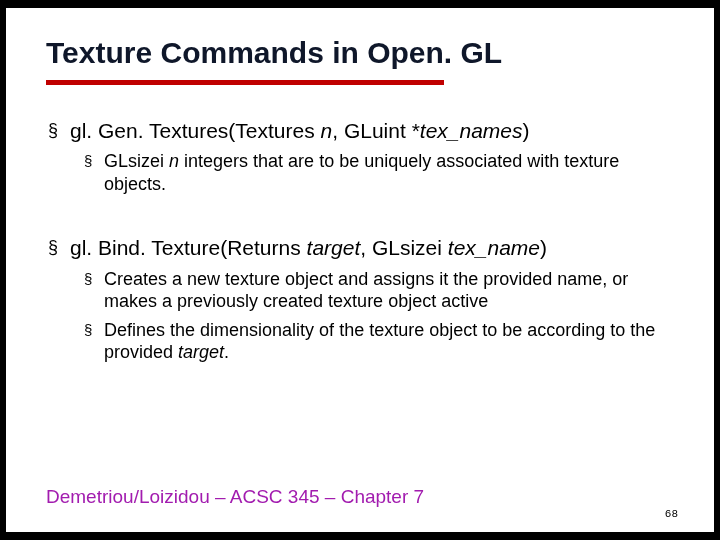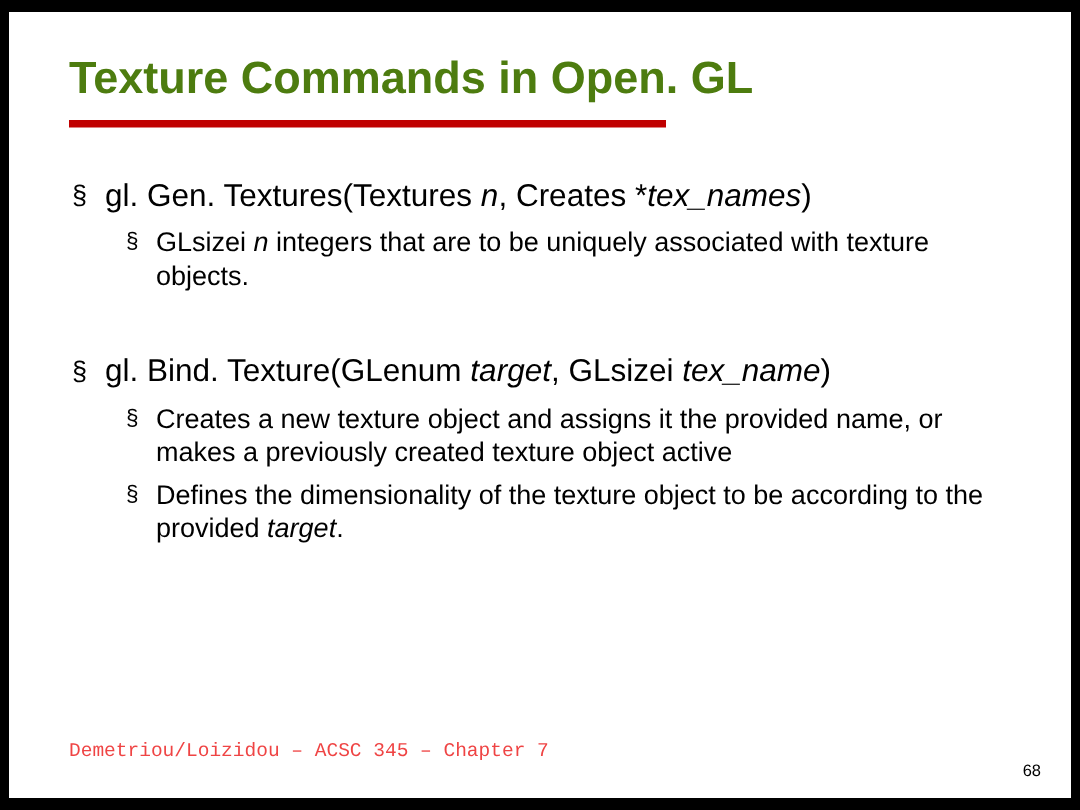--- a/index.html
+++ b/index.html
@@ -18,21 +18,21 @@
     width: 708px;
     height: 524px;
     background: #fff;
   }
   .title {
     position: absolute;
     top: 28px;
     left: 40px;
     font-size: 30px;
     font-weight: bold;
-    color: #4d7c0f;
+    color: #0f172a;
     letter-spacing: 0px;
   }
   .rule {
     position: absolute;
     top: 72px;
     left: 40px;
     width: 398px;
     height: 5px;
     background: #c00000;
   }
@@ -70,62 +70,63 @@
     line-height: 1.4;
   }
   .gap {
     height: 26px;
   }
   .ital { font-style: italic; }
   .footer-left {
     position: absolute;
     left: 40px;
     bottom: 24px;
-    font-family: Liberation Mono, monospace;
-    font-size: 13px;
-    color: #ef4444;
+    font-family: Liberation Sans, sans-serif;
+    font-size: 19px;
+    color: #a21caf;
   }
   .footer-right {
     position: absolute;
-    right: 20px;
+    right: 36px;
     bottom: 12px;
     font-size: 11px;
     color: #000;
+    font-family: Liberation Mono, monospace;
   }
 </style>
 </head>
 <body>
 
 <div class="slide">
 
   <div class="title">Texture Commands in Open. GL</div>
   <div class="rule"></div>
 
   <div class="content">
 
     <div class="lvl1">
       <span class="bullet">§</span>
       <span>
-        <span>gl. Gen. Textures(Textures </span><span class="ital">n</span><span>, Creates *</span><span class="ital">tex_names</span><span>)</span>
+        <span>gl. Gen. Textures(Textures </span><span class="ital">n</span><span>, GLuint *</span><span class="ital">tex_names</span><span>)</span>
       </span>
     </div>
 
     <div class="lvl2">
       <span class="bullet">§</span>
       <span>
         <span>GLsizei </span><span class="ital">n</span><span> integers that are to be uniquely associated with texture objects.</span>
       </span>
     </div>
 
     <div class="gap"></div>
 
     <div class="lvl1">
       <span class="bullet">§</span>
       <span>
-        <span>gl. Bind. Texture(GLenum </span><span class="ital">target</span><span>, GLsizei </span><span class="ital">tex_name</span><span>)</span>
+        <span>gl. Bind. Texture(Returns </span><span class="ital">target</span><span>, GLsizei </span><span class="ital">tex_name</span><span>)</span>
       </span>
     </div>
 
     <div class="lvl2">
       <span class="bullet">§</span>
       <span>
         <span>Creates a new texture object and assigns it the provided name, or makes a previously created texture object active</span>
       </span>
     </div>
 

